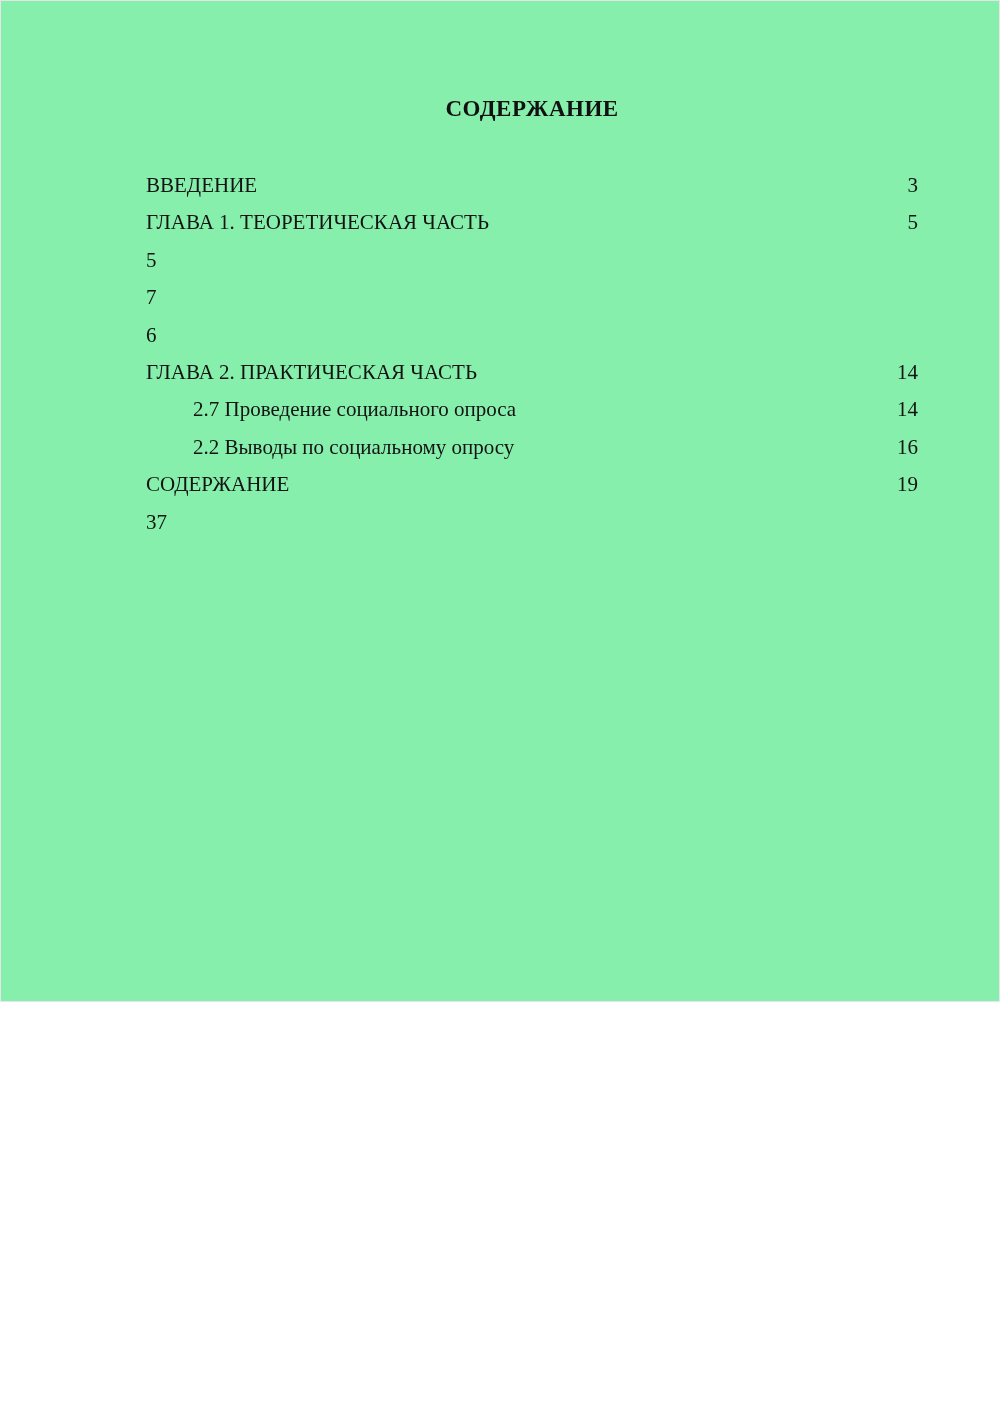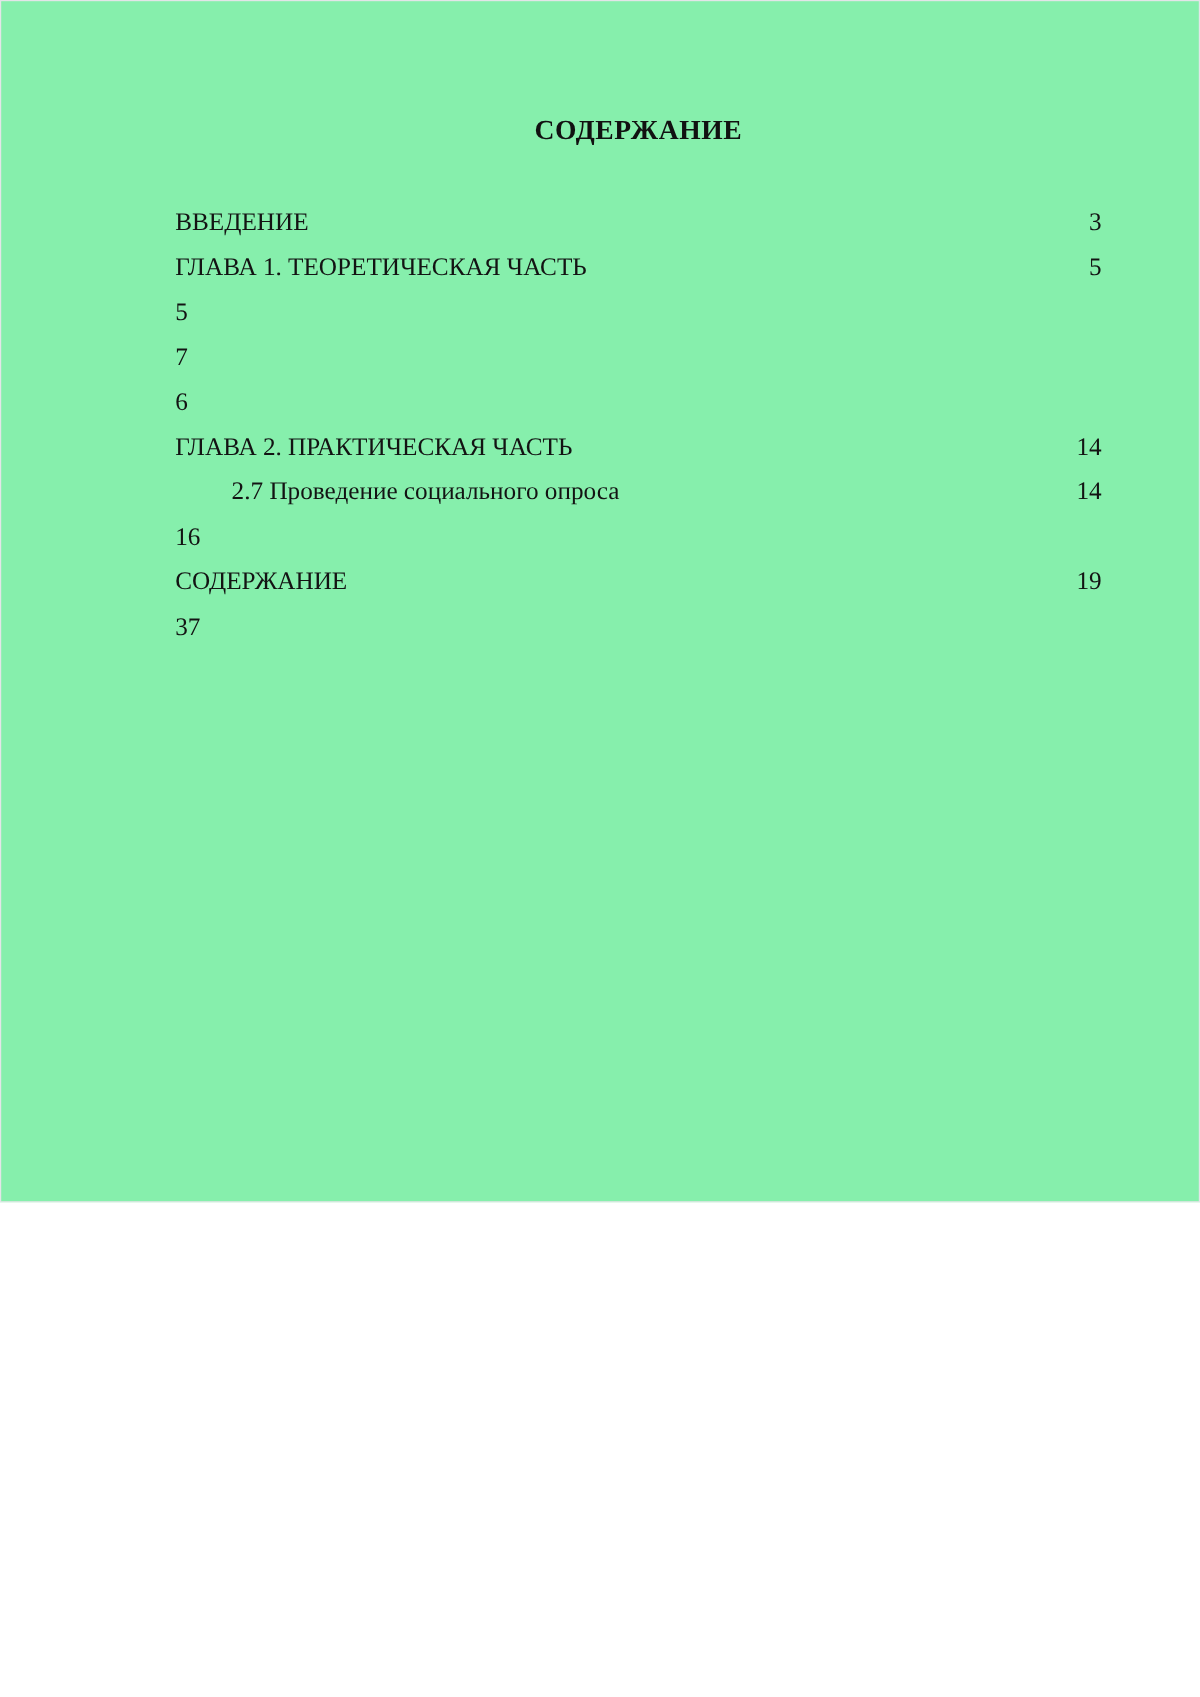--- a/index.html
+++ b/index.html
@@ -90,20 +90,21 @@
       </div>
       <div class="toc-row">
         <span class="toc-label">ГЛАВА 2. ПРАКТИЧЕСКАЯ ЧАСТЬ</span>
         <span class="toc-page">14</span>
       </div>
       <div class="toc-row indent">
         <span class="toc-label">2.7 Проведение социального опроса</span>
         <span class="toc-page">14</span>
       </div>
       <div class="toc-row indent">
+        <span class="toc-label">2.2 Выводы по социальному опросу</span>
         <span class="toc-page">16</span>
       </div>
       <div class="toc-row">
         <span class="toc-label">СОДЕРЖАНИЕ</span>
         <span class="toc-page">19</span>
       </div>
       <div class="toc-row">
         <span class="toc-page">37</span>
       </div>
     </div>

